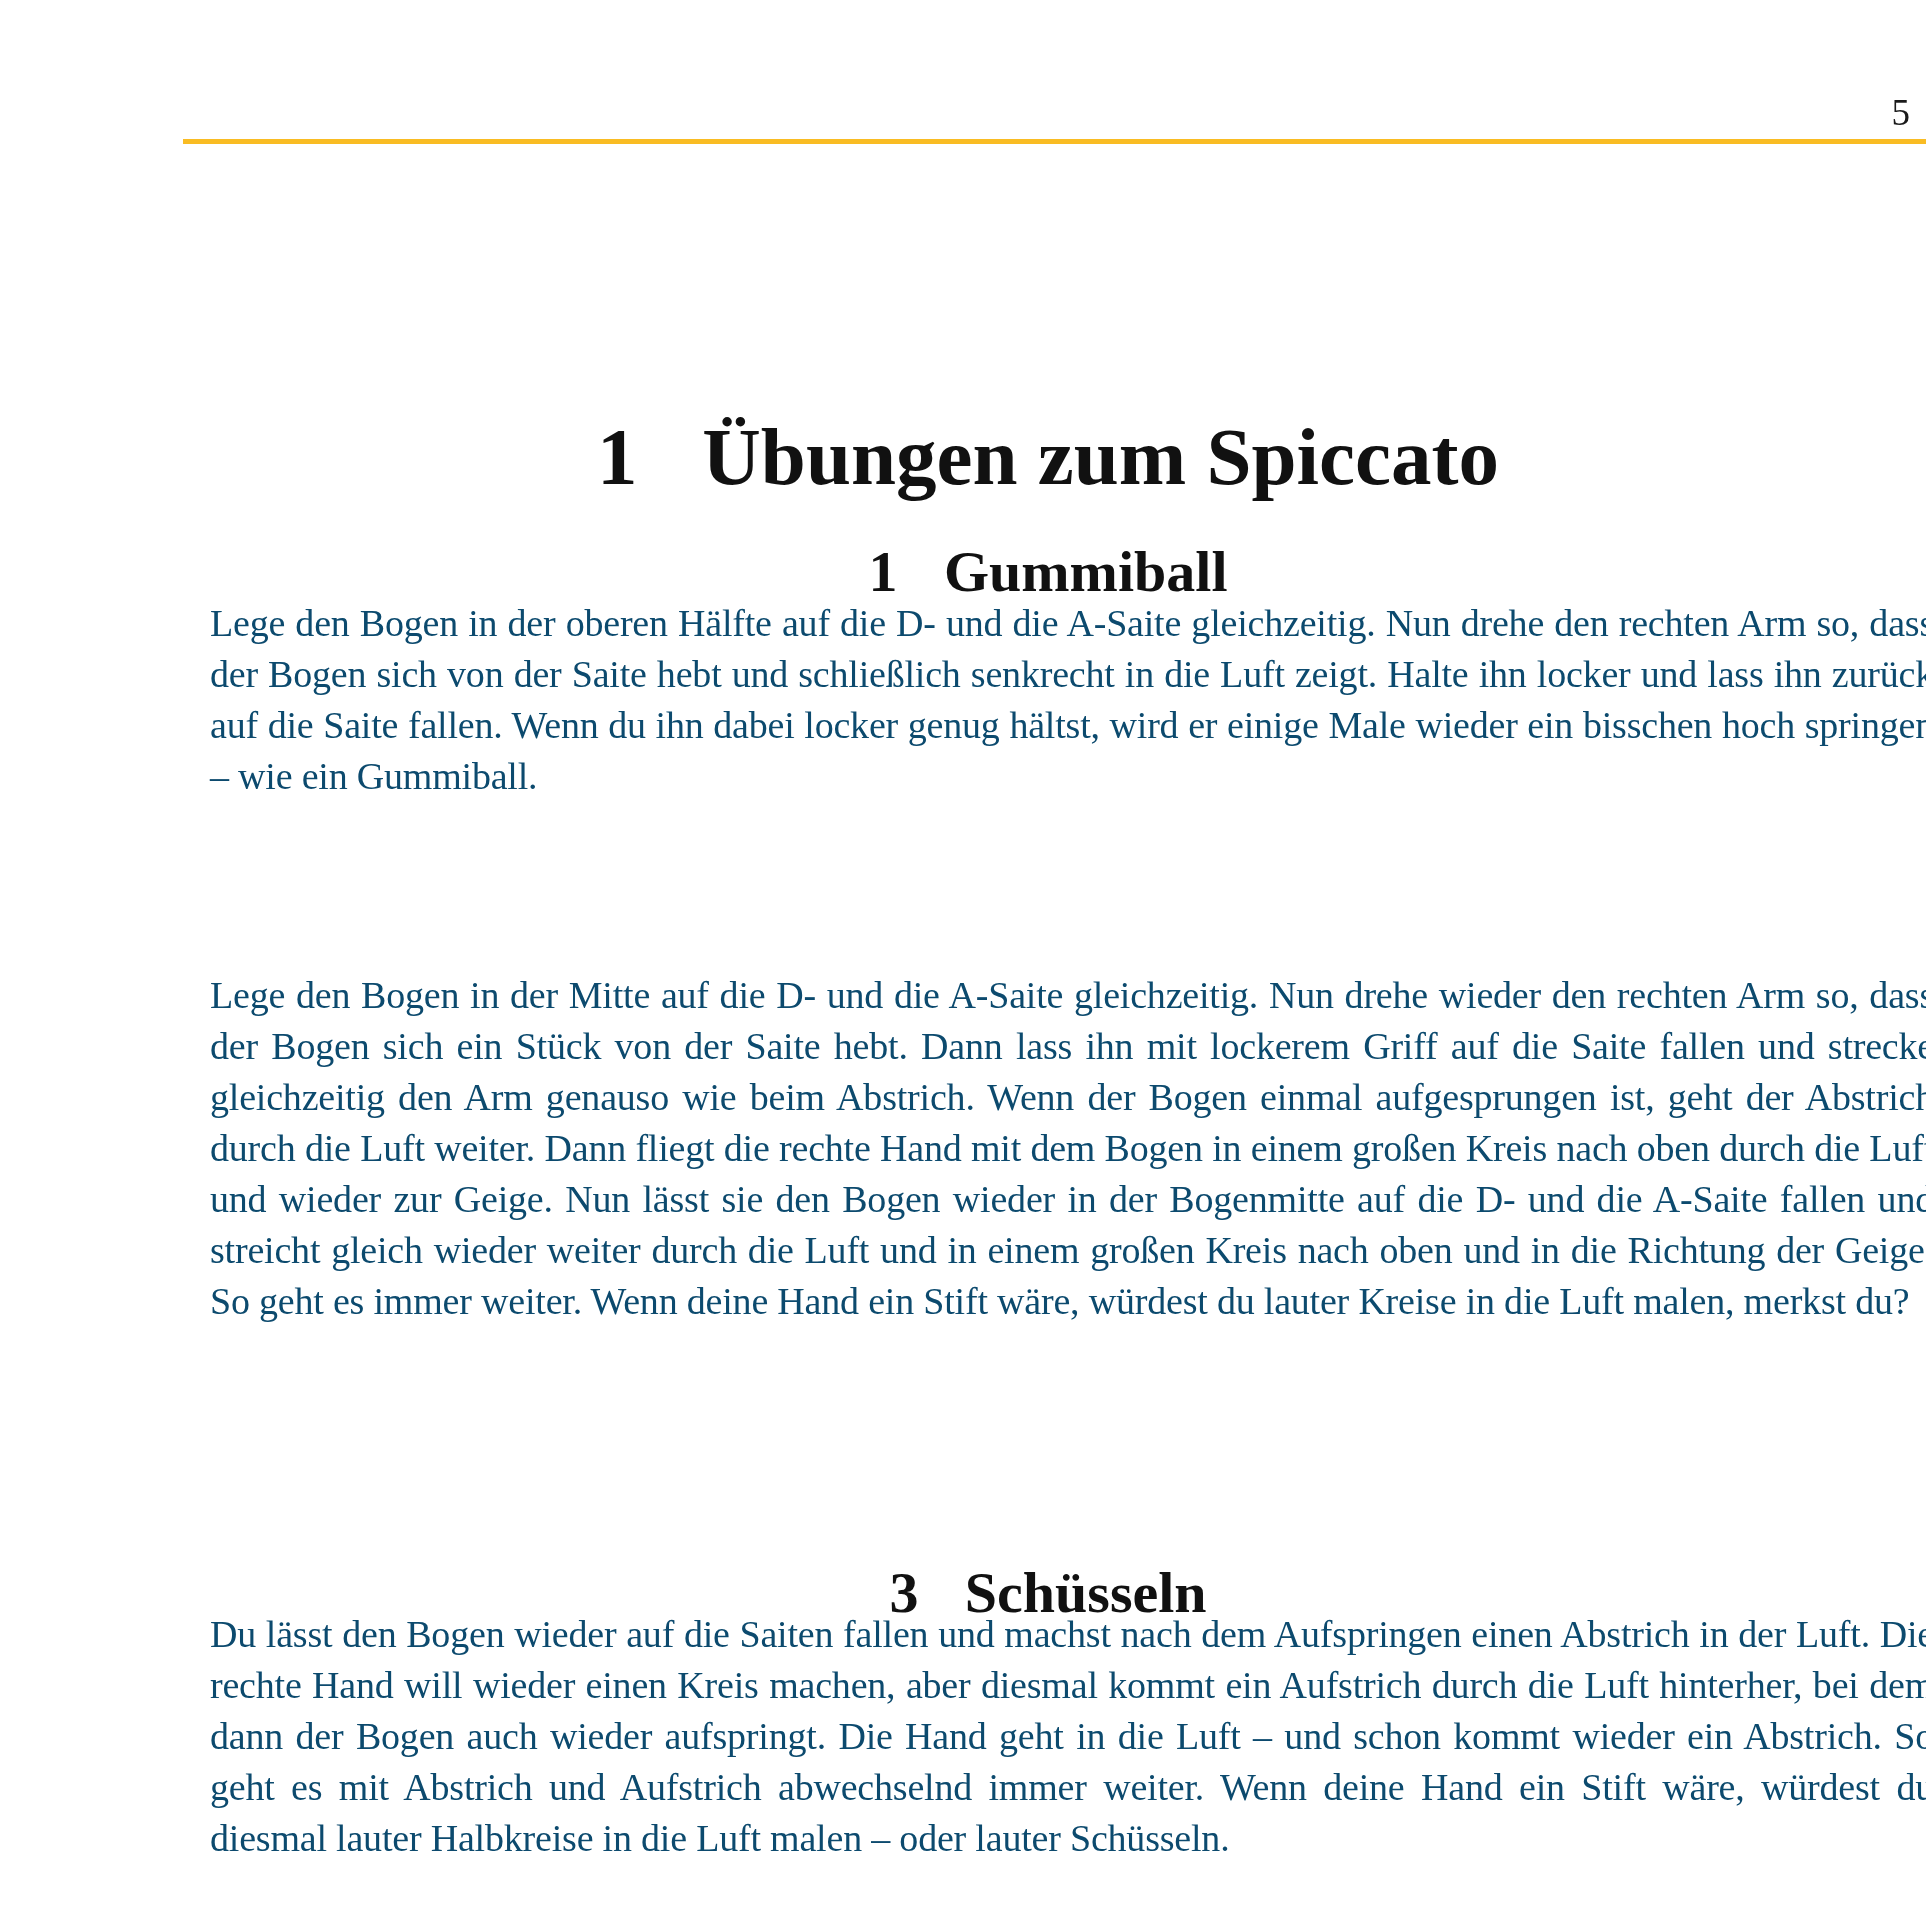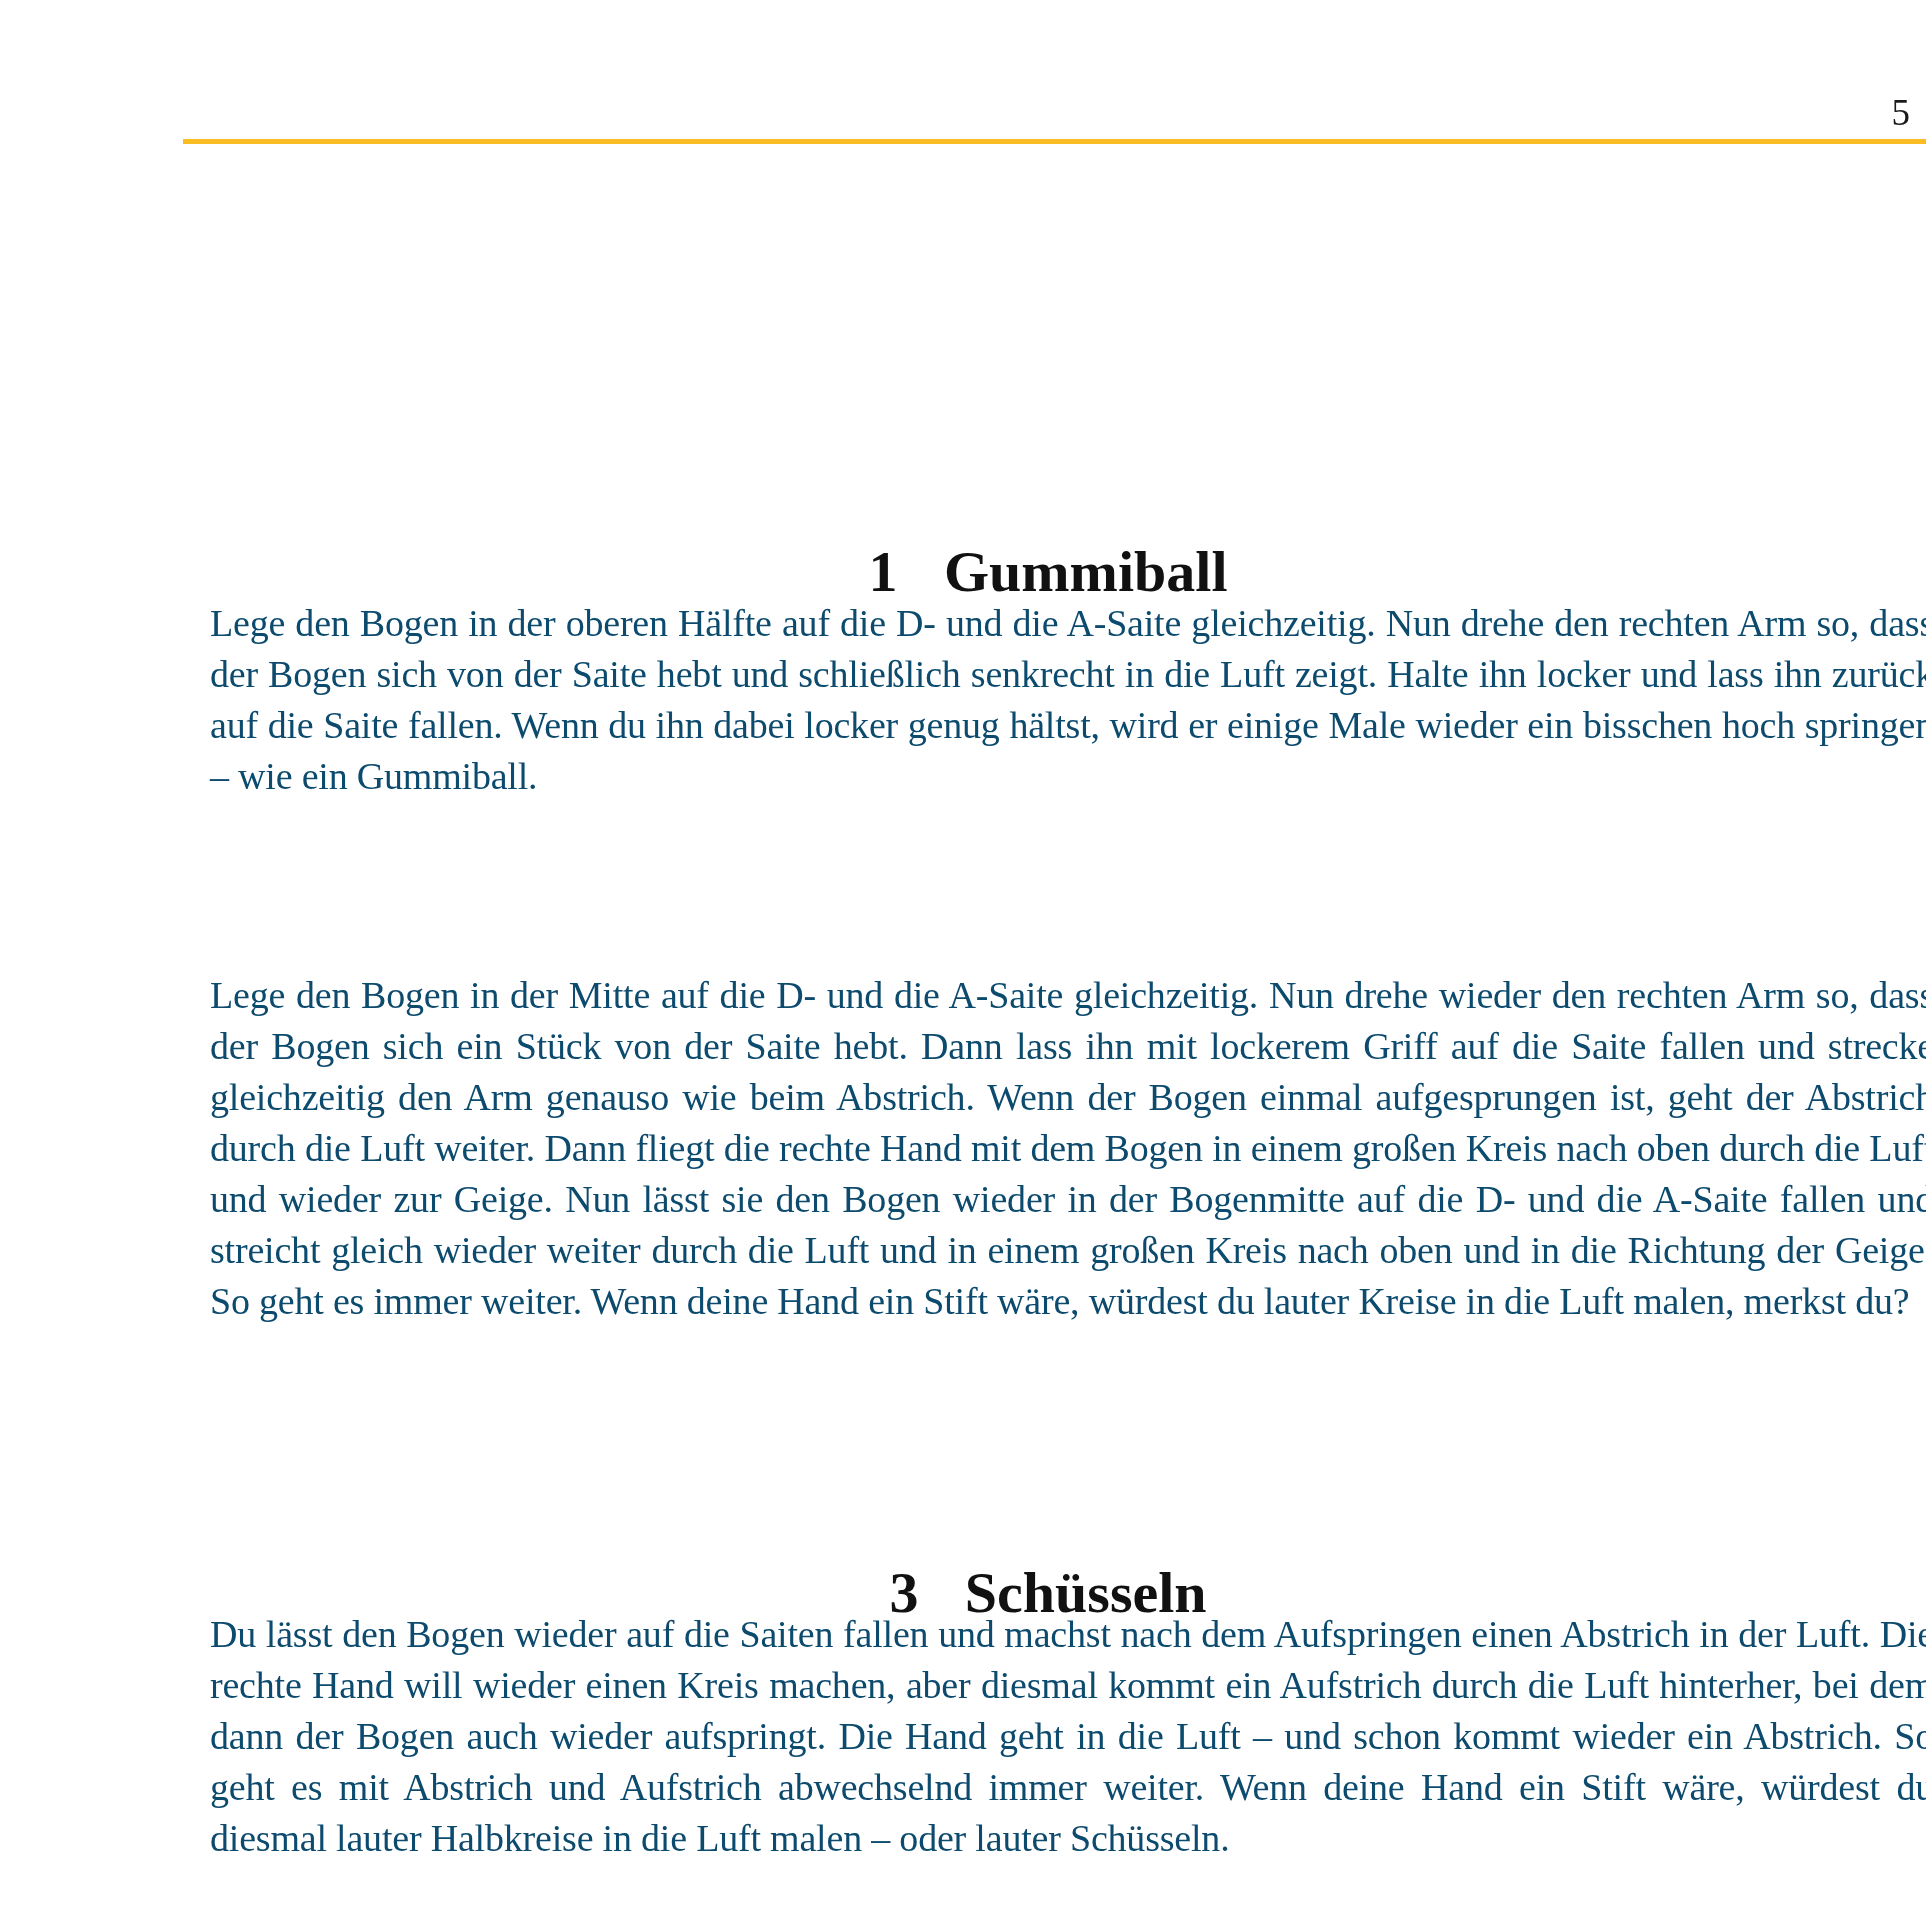--- a/index.html
+++ b/index.html
@@ -71,20 +71,21 @@
 </head>
 <body>
 
 <div class="page">
 
   <div class="page-number">5</div>
 
   <div class="top-rule"></div>
 
 
+  <h2 class="heading subchapter-heading"><span class="num">1</span><span>Übungen zum Spiccato</span></h2>
 
   <h3 class="heading section-heading sec-h-0"><span class="num">1</span><span>Gummiball</span></h3>
   <div class="body-block sec-p-0">
     <p>Lege den Bogen in der oberen Hälfte auf die D- und die A-Saite gleichzeitig. Nun drehe den rechten Arm so, dass der Bogen sich von der Saite hebt und schließlich senkrecht in die Luft zeigt. Halte ihn locker und lass ihn zurück auf die Saite fallen. Wenn du ihn dabei locker genug hältst, wird er einige Male wieder ein bisschen hoch springen – wie ein Gummiball.</p>
   </div>
 
   <div class="body-block sec-p-1">
     <p>Lege den Bogen in der Mitte auf die D- und die A-Saite gleichzeitig. Nun drehe wieder den rechten Arm so, dass der Bogen sich ein Stück von der Saite hebt. Dann lass ihn mit lockerem Griff auf die Saite fallen und strecke gleichzeitig den Arm genauso wie beim Abstrich. Wenn der Bogen einmal aufgesprungen ist, geht der Abstrich durch die Luft weiter. Dann fliegt die rechte Hand mit dem Bogen in einem großen Kreis nach oben durch die Luft und wieder zur Geige. Nun lässt sie den Bogen wieder in der Bogenmitte auf die D- und die A-Saite fallen und streicht gleich wieder weiter durch die Luft und in einem großen Kreis nach oben und in die Richtung der Geige. So geht es immer weiter. Wenn deine Hand ein Stift wäre, würdest du lauter Kreise in die Luft malen, merkst du?</p>
   </div>
 

